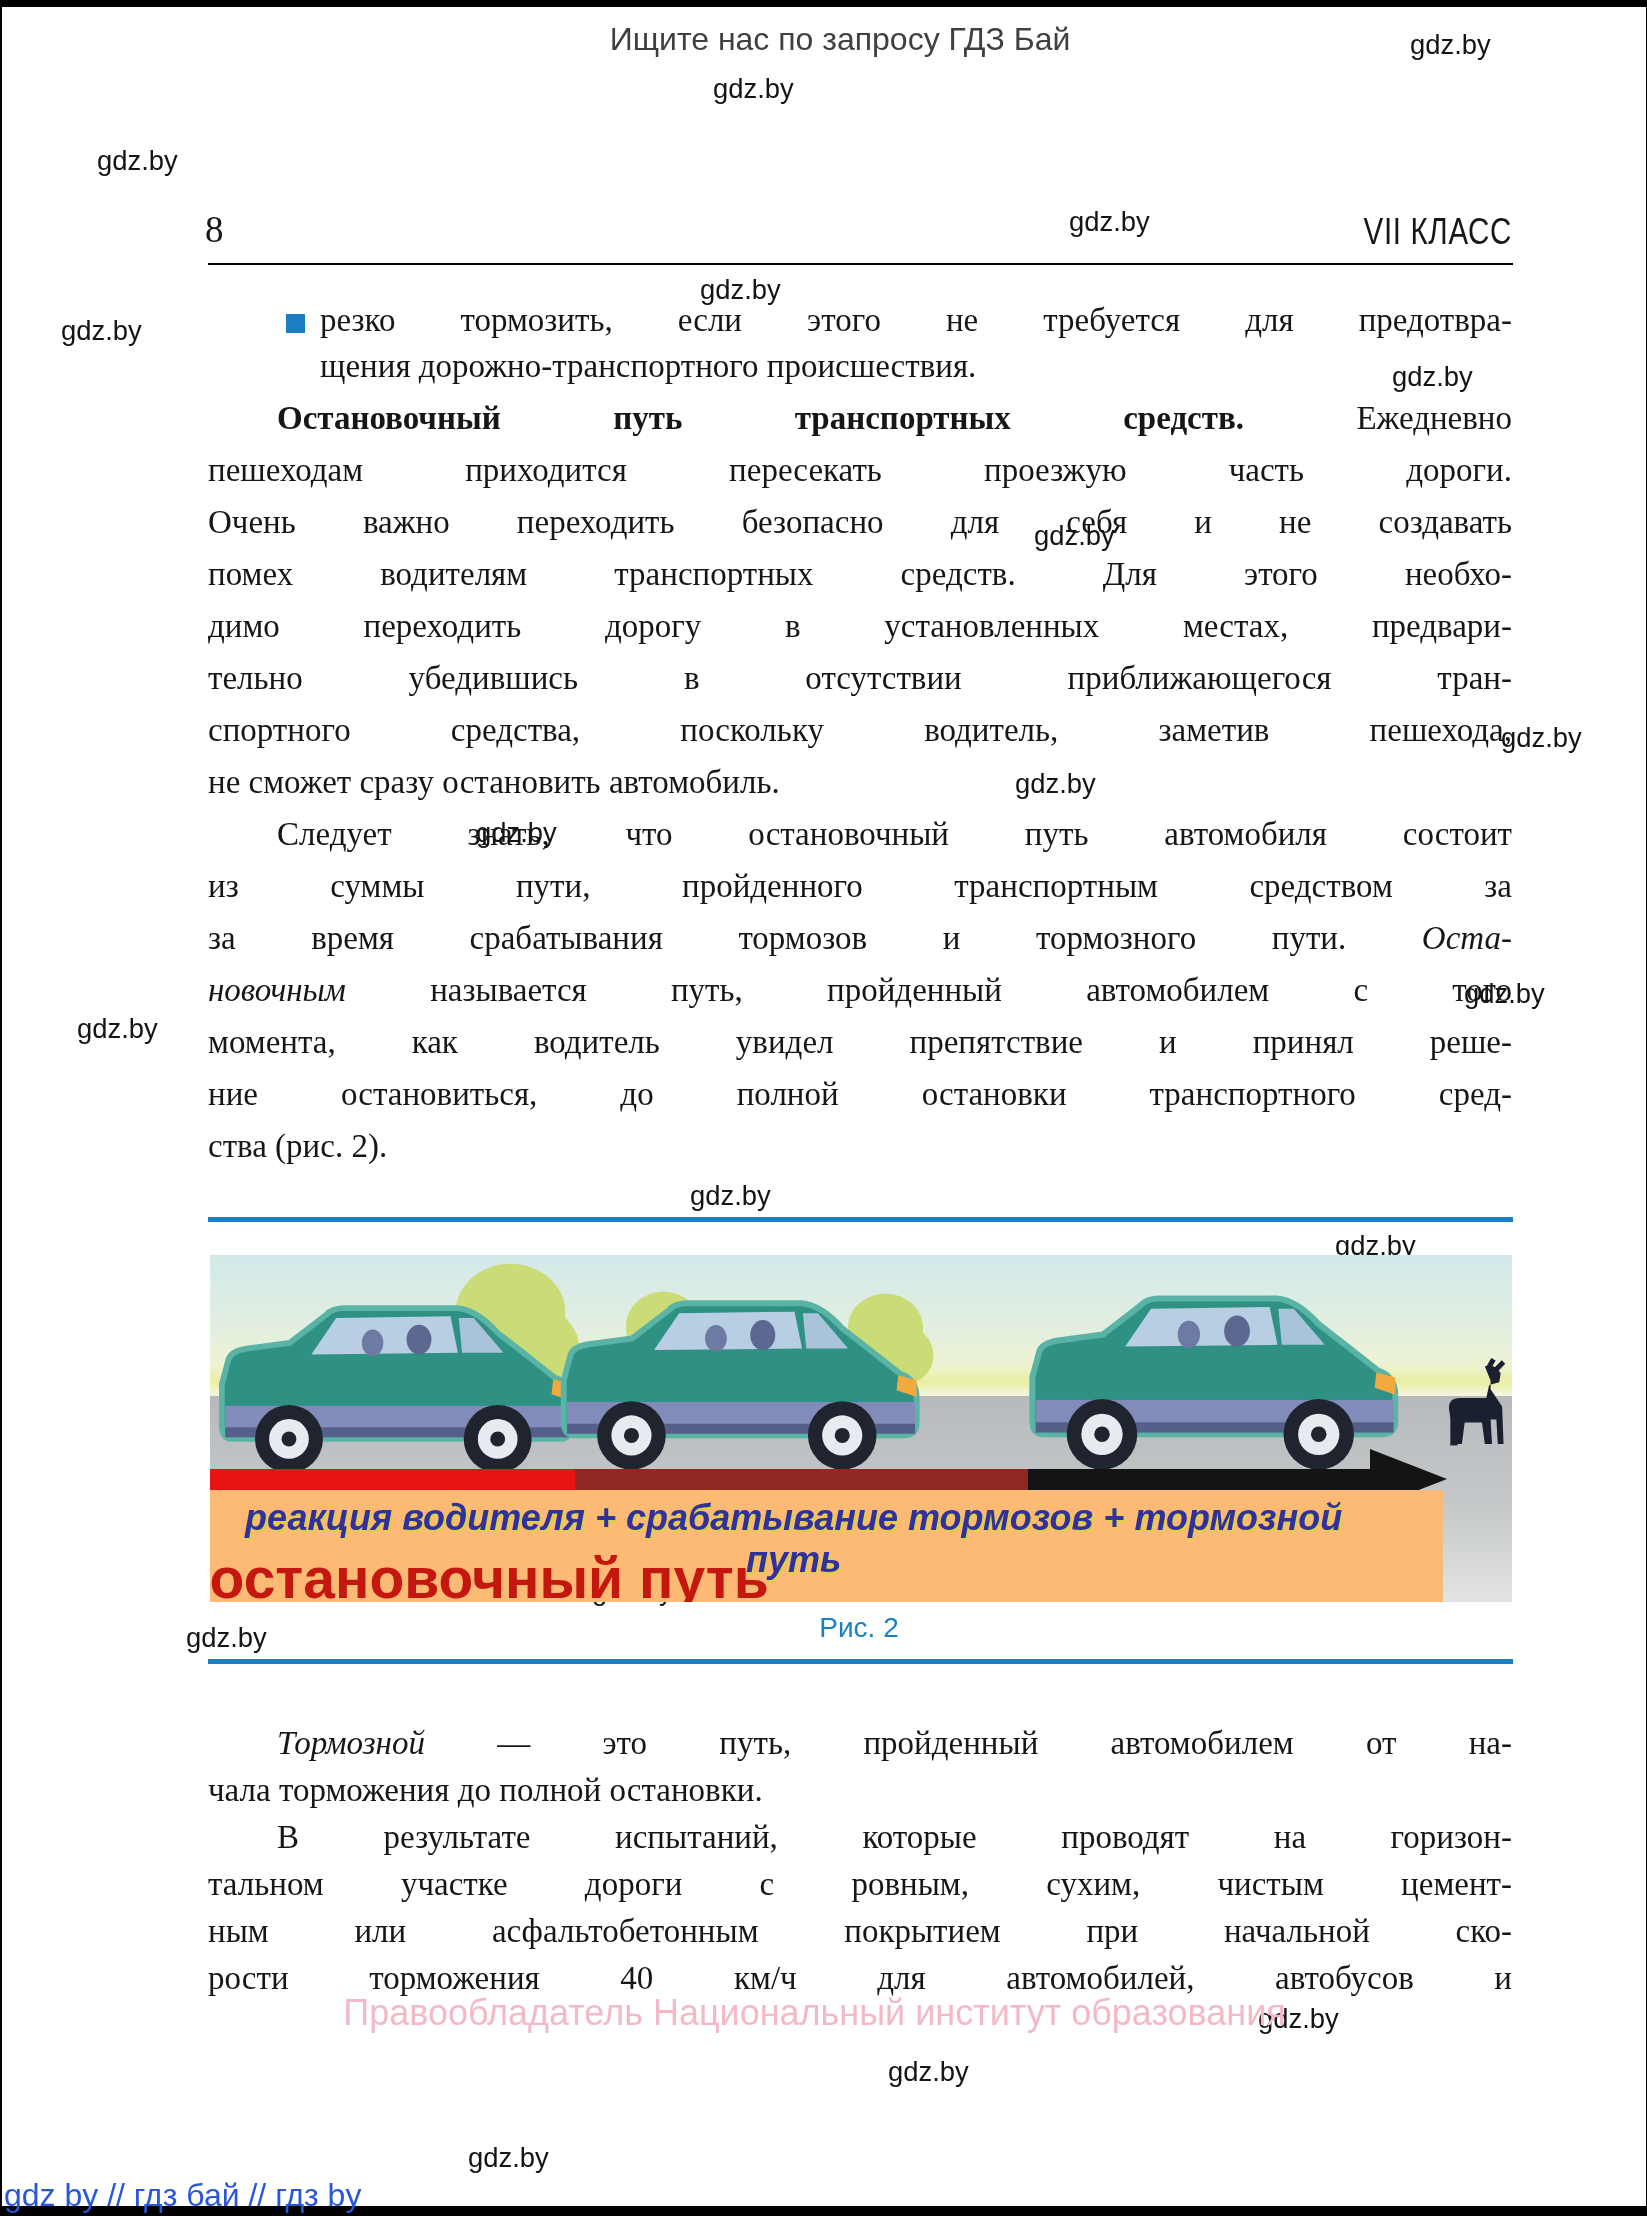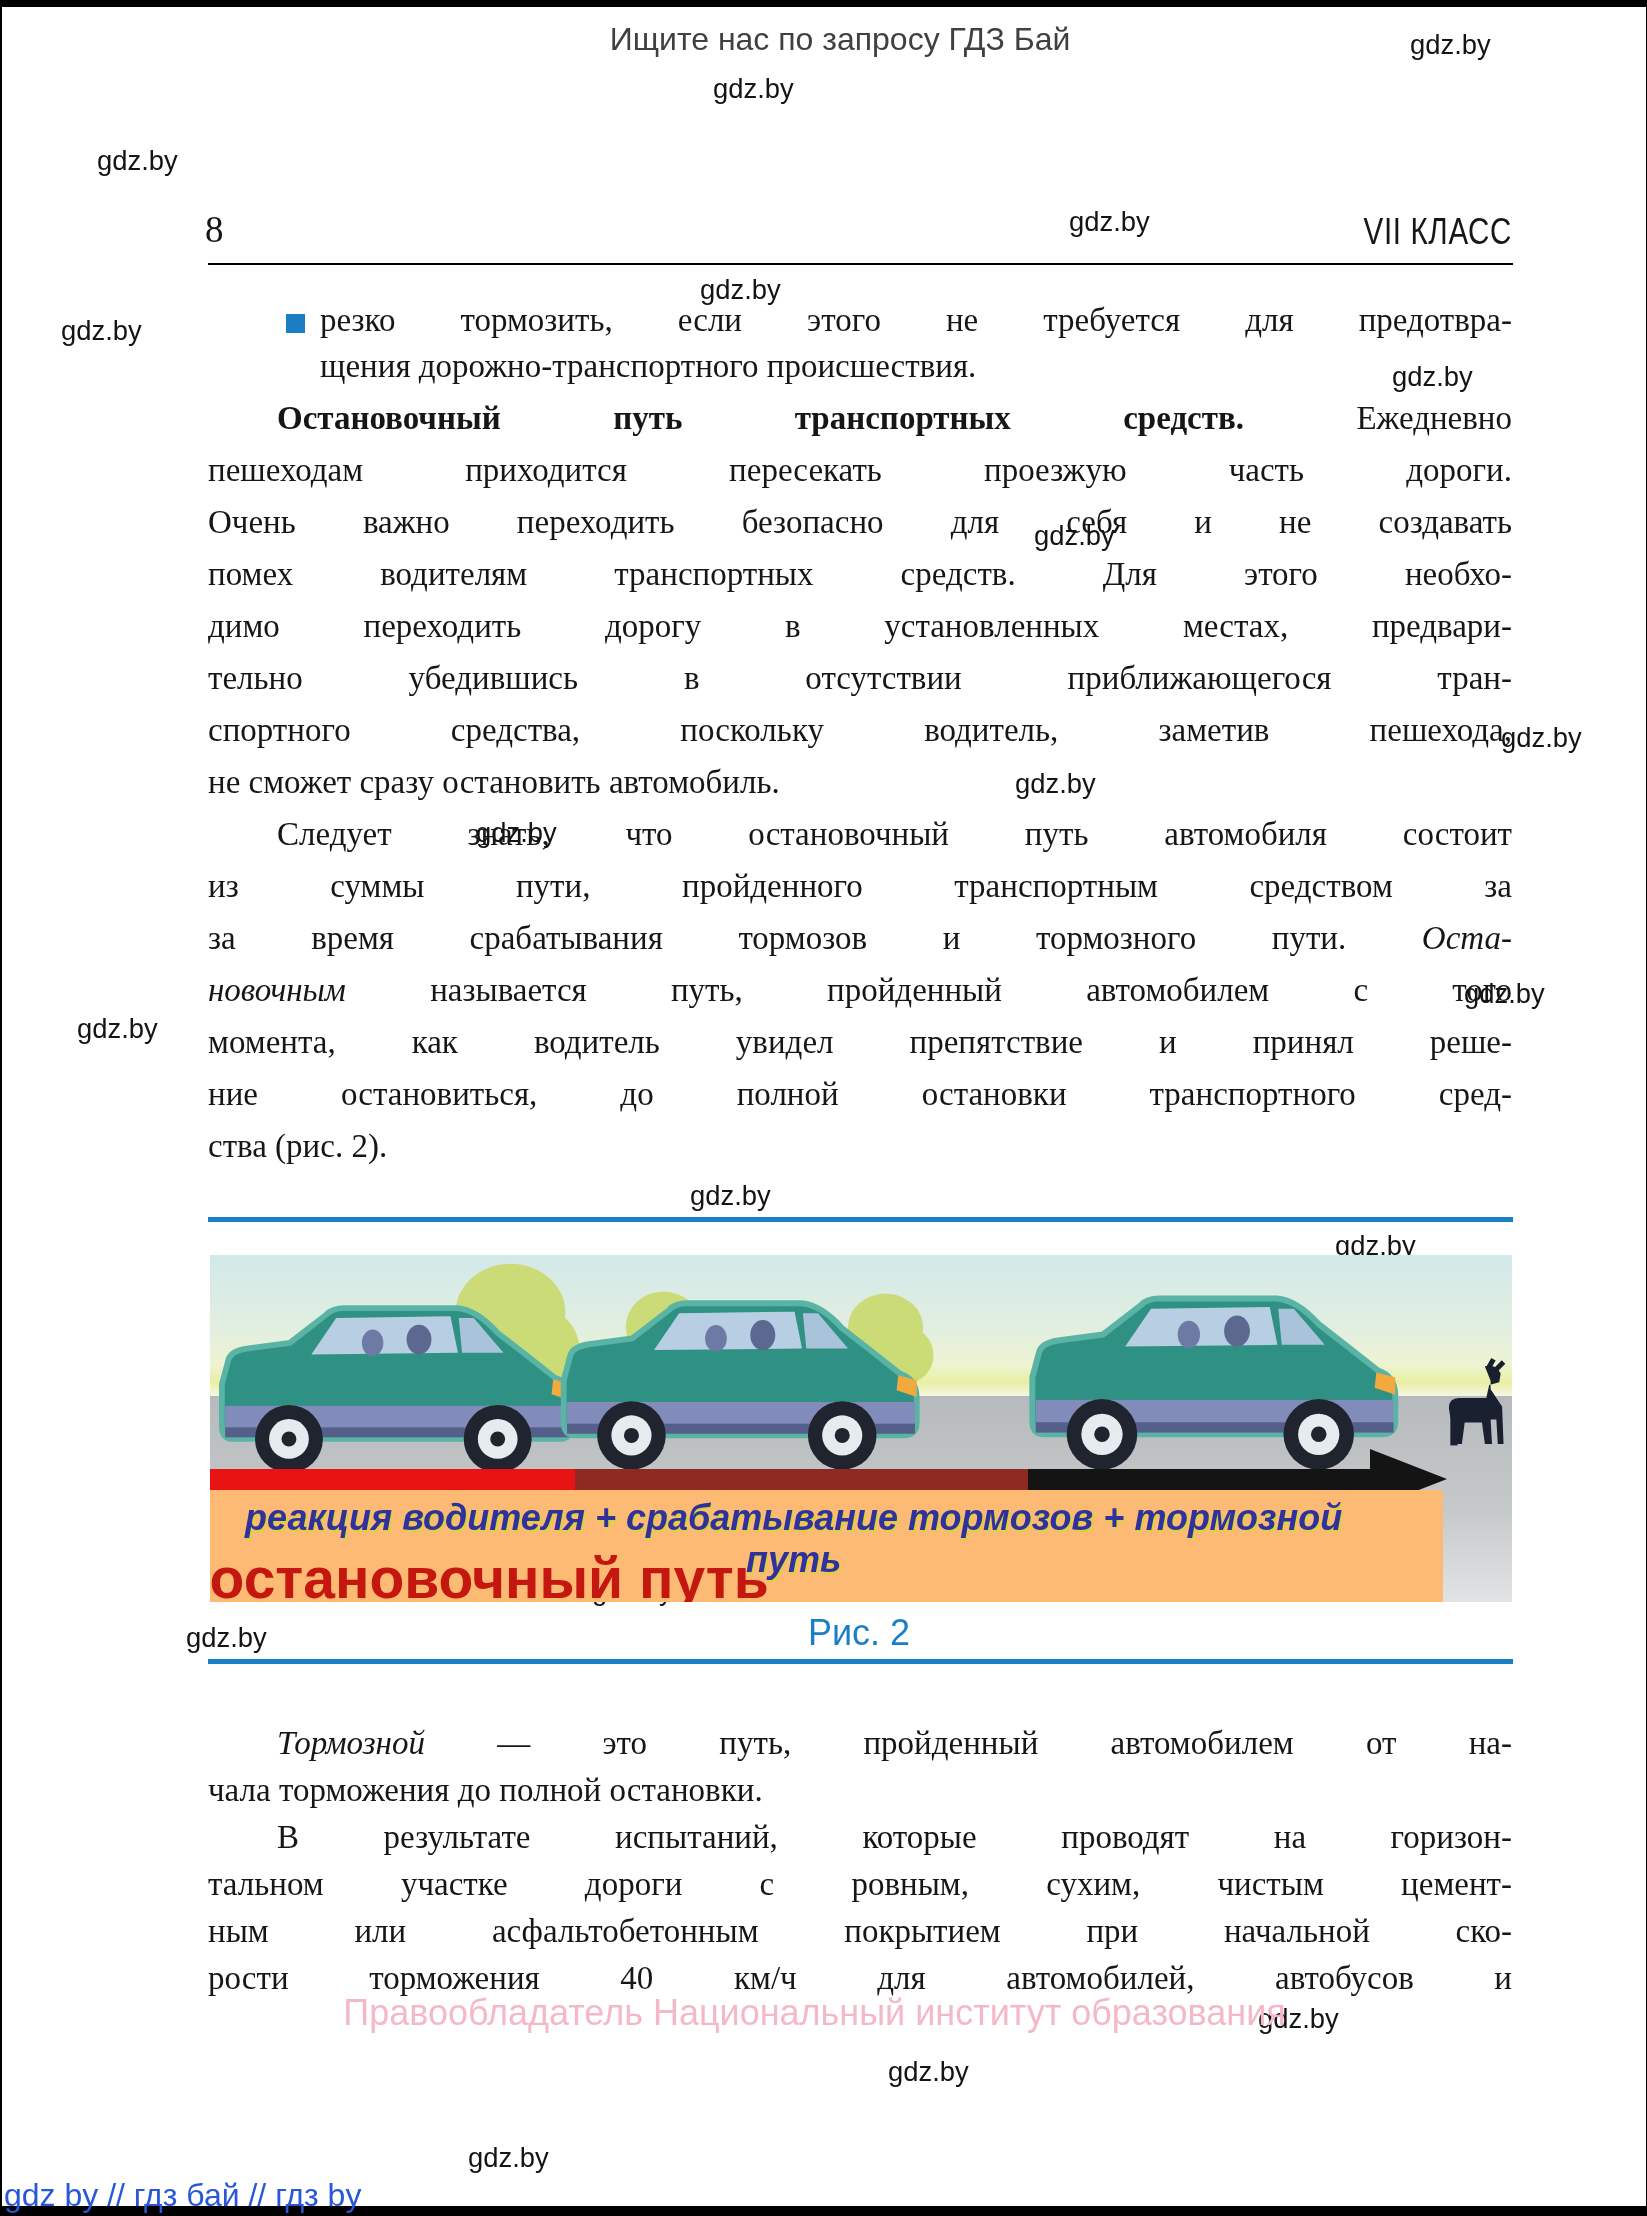--- a/index.html
+++ b/index.html
@@ -46,21 +46,21 @@
   .seg-black{left:818px;width:347px;background:#141414;}
   .arrow-head{position:absolute;left:1160px;top:194px;width:0;height:0;
       border-top:30px solid transparent;border-bottom:30px solid transparent;border-left:77px solid #141414;}
   .yellow-band{position:absolute;left:0;top:235px;width:1233px;height:112px;background:#fdba74;}
   .band-formula{position:absolute;left:0;top:6.5px;width:1168px;text-align:center;
       font-family:"Liberation Sans",sans-serif;font-weight:bold;font-style:italic;
       font-size:36px;color:#31319d;text-shadow:1.6px 1.6px 0 #d8d43a;}
   .band-total{position:absolute;left:0;top:55px;width:1121px;text-align:left;
       font-family:"Liberation Sans",sans-serif;font-weight:bold;font-size:57px;color:#c3170f;}
   .fig-caption{position:absolute;left:0;top:395px;width:1302px;text-align:center;
-      font-family:"Liberation Sans",sans-serif;font-size:36px;color:#1b7fc4;}
+      font-family:"Liberation Sans",sans-serif;font-size:28px;color:#1b7fc4;}
 
   .car{position:absolute;}
   .goat{position:absolute;}
 
   .copyright{position:absolute;left:50%;top:1992px;transform:translateX(-51%);
       font-family:"Liberation Sans",sans-serif;font-size:36px;color:#f4b9c7;white-space:nowrap;}
   .footer-links{position:absolute;left:4px;top:2177px;width:100%;text-align:left;
       font-family:"Liberation Sans",sans-serif;font-size:32px;color:#2858d8;}
 </style>
 </head>

